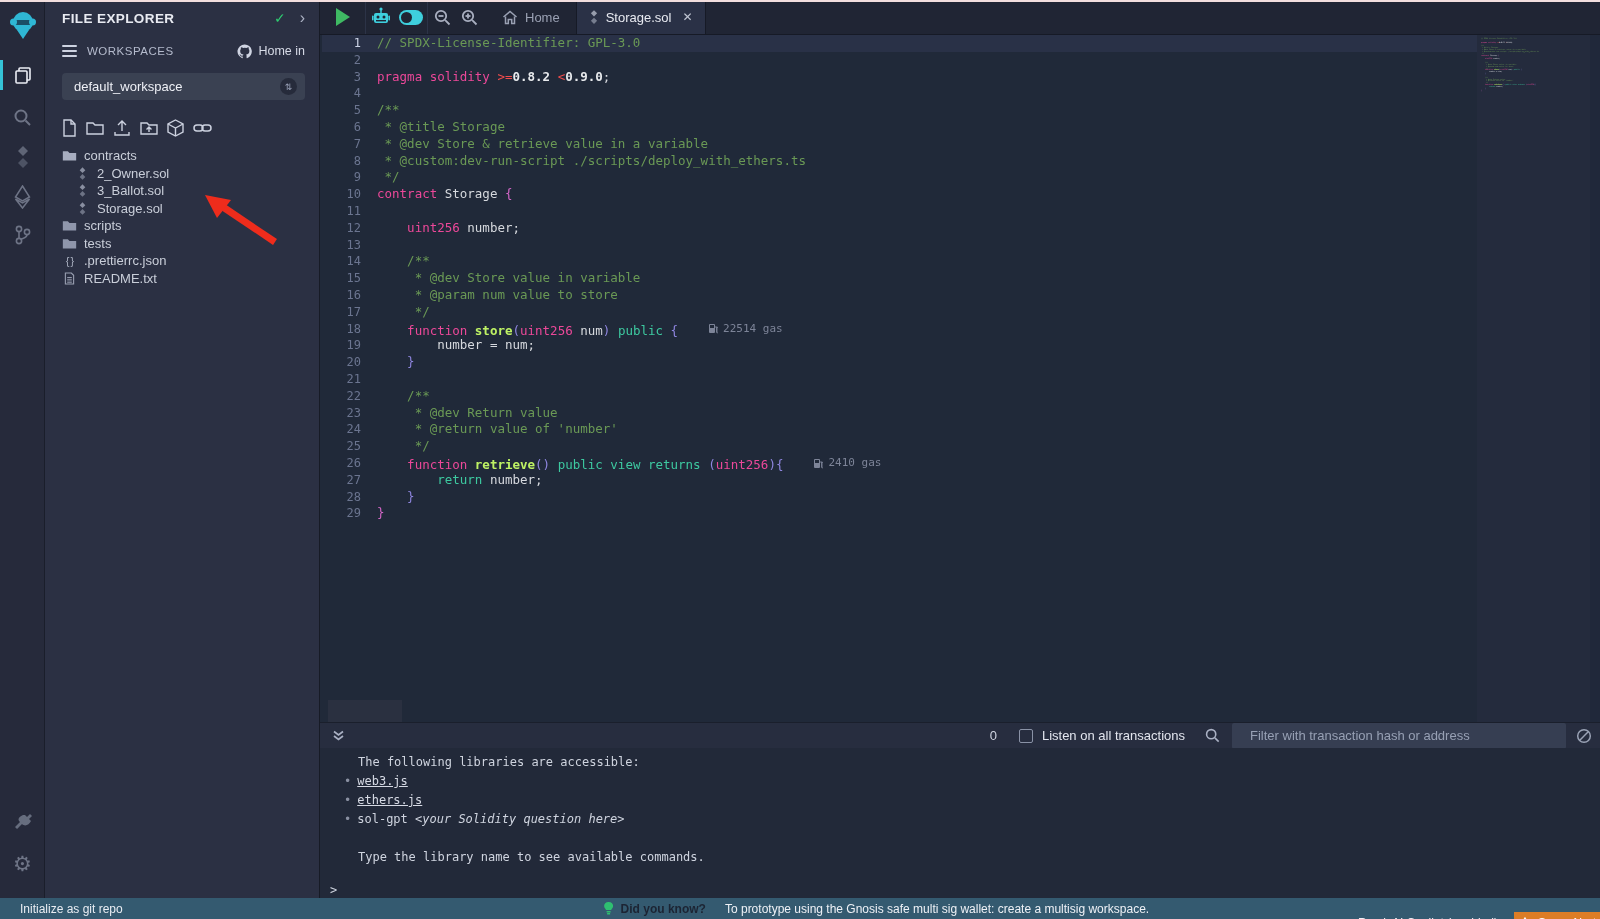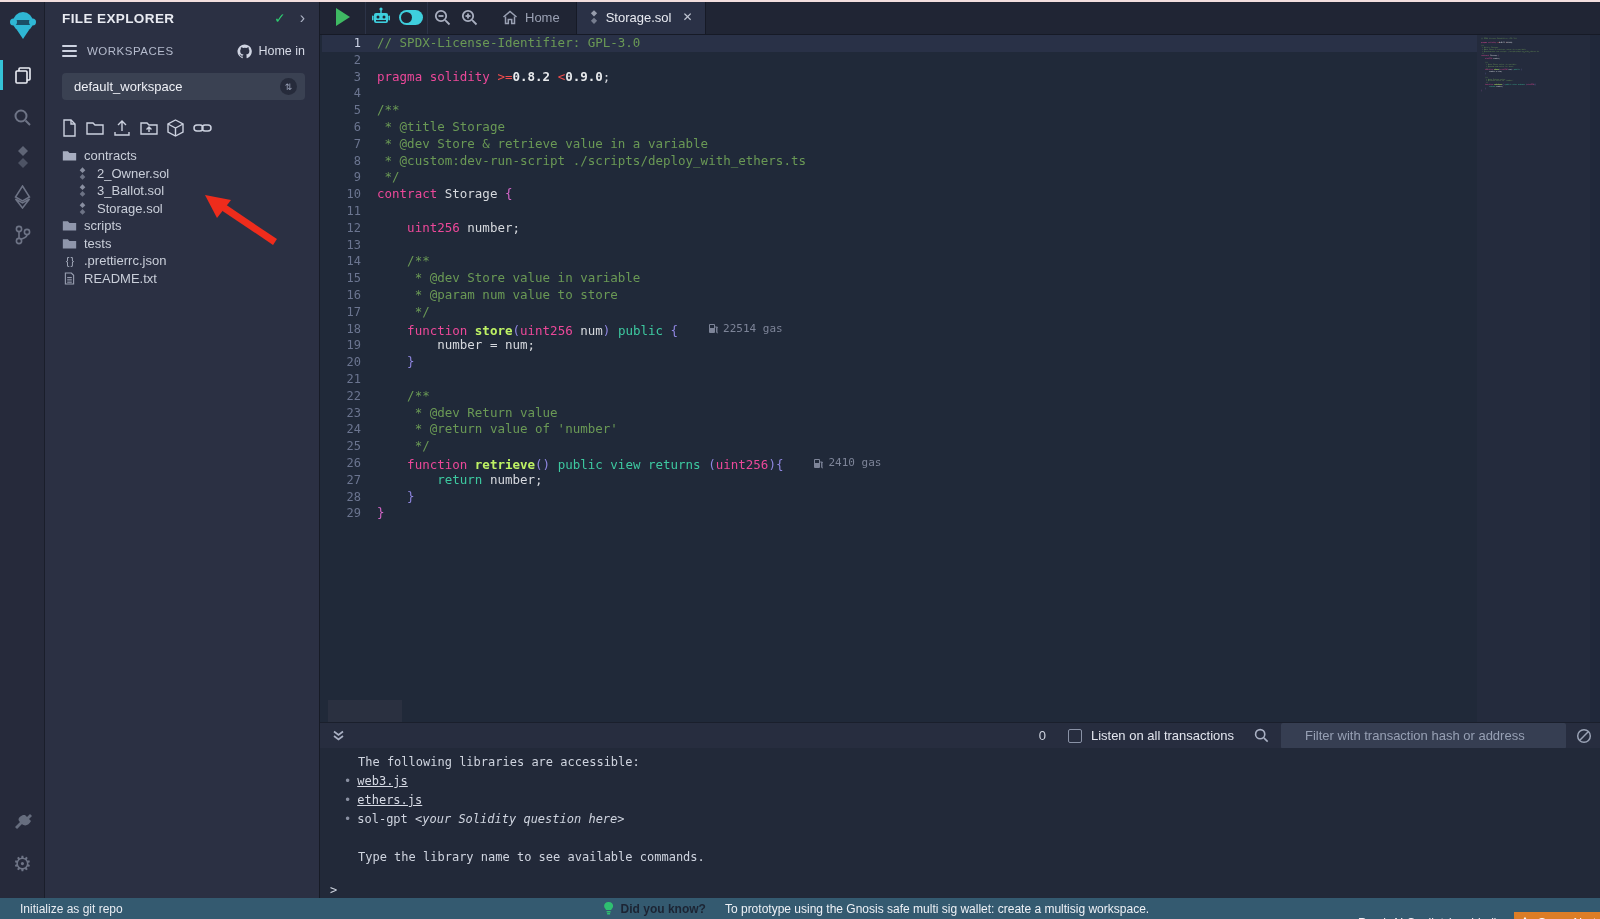--- a/index.html
+++ b/index.html
@@ -87,22 +87,22 @@
 
   
   #term-header { position:absolute; left:0; top:722px; width:1280px; height:26px; background:#272d3f;
     border-top:1px solid #1a1f2c; display:flex; align-items:center; padding:0 8px 0 12px; }
   #term-collapse { color:#aab1c4; margin-right:10px; display:flex; }
   #term-spacer { flex:1; }
   #term-badge { font-size:13px; color:#cfd4e0; margin-right:22px; }
   #term-check { width:14px; height:14px; border:1px solid #8a92a6; border-radius:2px; background:transparent; margin-right:9px; }
   #term-listen { font-size:13px; color:#e2e5ee; margin-right:20px; }
   #term-search { color:#aab1c4; margin-right:12px; display:flex; }
-  #term-filter { width:285px; height:26px; background:#363e52; border:none; outline:none; border-radius:2px;
-    color:#e6e9f0; font-size:13px; padding:0 24px; font-family:"Liberation Sans", sans-serif; }
+  #term-filter { width:334px; height:26px; background:#363e52; border:none; outline:none; border-radius:2px;
+    color:#e6e9f0; font-size:13px; padding:0 18px; font-family:"Liberation Sans", sans-serif; }
   #term-filter::placeholder { color:#97a0b4; }
   #term-ban { color:#9aa2b5; margin-left:10px; display:flex; }
 
   #term-body { position:absolute; left:0; top:748px; width:1280px; height:150px; background:#222939;
     font-family:"DejaVu Sans Mono", monospace; font-size:12px; color:#cfd4df; padding:5px 0 0 10px; }
   .tl { height:19px; line-height:19px; white-space:pre; padding-left:28px; }
   .tl.bullet { padding-left:14px; }
   .tl .dot { color:#8a90a2; margin-right:6px; }
   .tl a { color:#d6dae4; text-decoration:underline; cursor:pointer; }
   .tl .ital { font-style:italic; }

